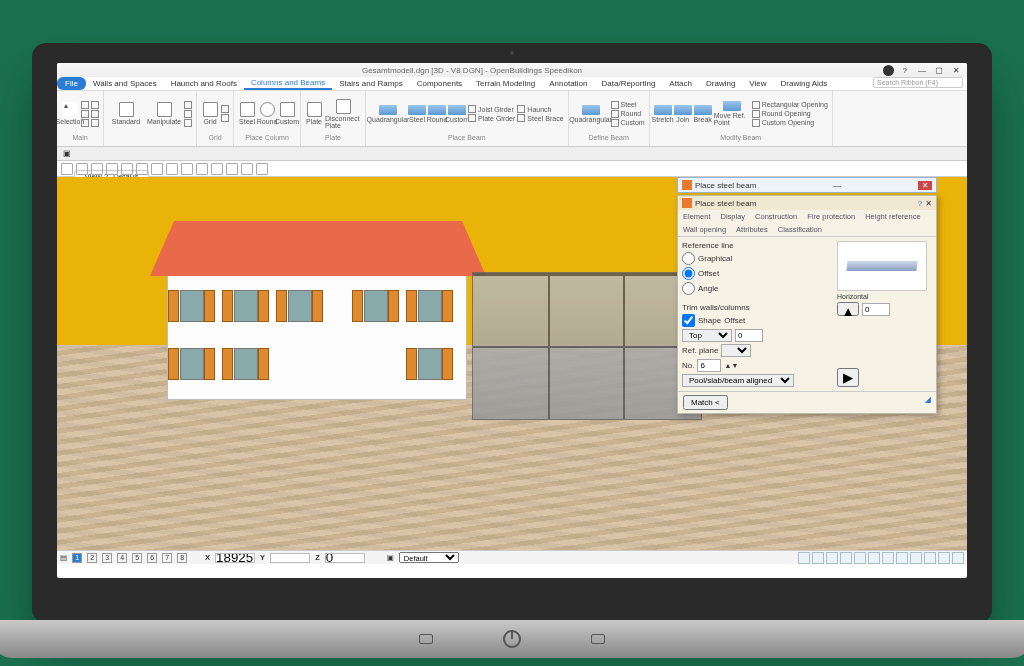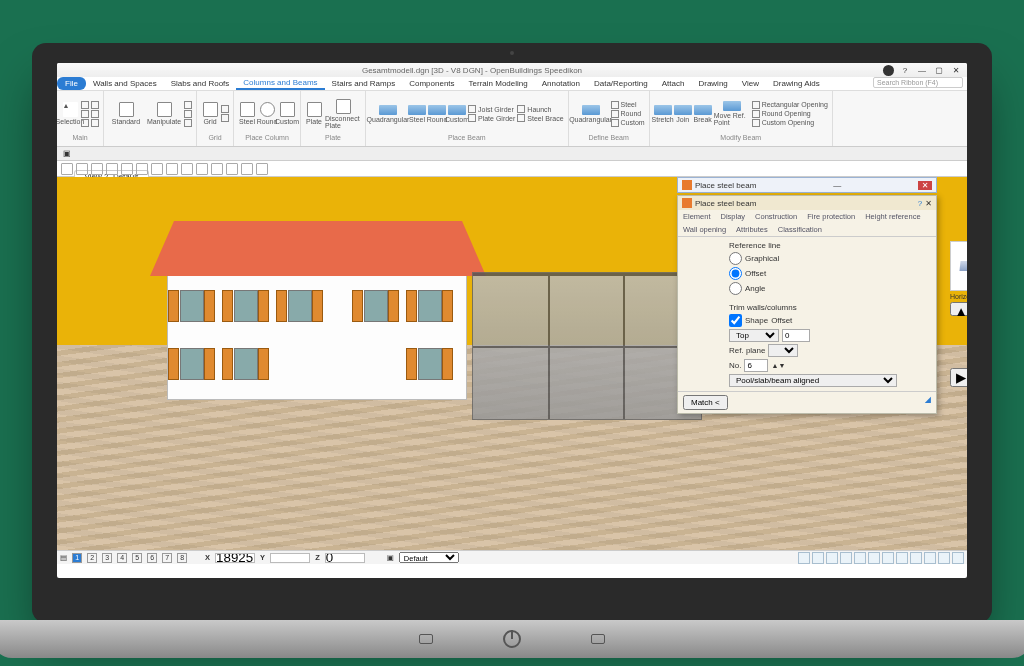--- a/index.html
+++ b/index.html
@@ -61,21 +61,21 @@
 
 .panel-title { position: absolute; right: 30px; top: 0px; width: 260px; height: 16px; background: #eef2f9; border:1px solid #9bb3d4; display:flex; align-items:center; padding:0 4px; font-size:8px; gap:3px;}
 .panel-title .orange { width:10px;height:10px;background:#e87a2e; }
 .panel-title .close { margin-left:auto; background:#c44; color:#fff; width:14px; text-align:center; cursor:pointer;}
 .panel { position: absolute; right: 30px; top: 18px; width: 260px; background: #f6f2e6; border: 1px solid #bba; font-size: 8px; box-shadow: 2px 2px 6px rgba(0,0,0,.3); }
 .panel .phead { background:#f0e8d0; padding:2px 4px; display:flex; align-items:center; gap:3px;}
 .panel .phead .orange { width:10px;height:10px;background:#e87a2e;}
 .panel .ptabs { display: flex; flex-wrap:wrap; background:#f6f2e6; border-bottom:1px solid #ccc;}
 .panel .ptabs span { padding:2px 5px; font-size:7.5px; cursor:pointer; color:#556;}
 .panel .pbody { padding:4px; display:flex; gap:6px;}
-.panel .pcol { flex:1; display:flex; flex-direction:column; gap:2px;margin-left:47px;}
+.panel .pcol { flex:1; display:flex; flex-direction:column; gap:2px;}
 .panel .row { display:flex; align-items:center; gap:3px; }
 .panel input, .panel select { font-size:8px; height:13px; padding:0 2px; border:1px solid #aaa;}
 .panel .diag { width: 90px; height: 50px; border:1px solid #ccc; background:#fff; display:flex; align-items:center; justify-content:center;}
 .panel .diag .bm { width:70px; height:10px; background:linear-gradient(#cfd8e8,#8aa0c4); transform:skewX(-6deg);}
 .panel .pfoot { padding:3px 5px; border-top:1px solid #ccc; display:flex; justify-content:space-between;}
 .panel .pfoot button { font-size:8px; padding:1px 6px;}
 
 .statusbar { height: 14px; background: #f4f4f4; border-top: 1px solid #ccc; display: flex; align-items: center; font-size: 7.5px; padding:0 3px; gap:5px;}
 .statusbar .num { width:10px; height:10px; border:1px solid #999; display:flex; align-items:center; justify-content:center; font-size:7px; cursor:pointer;}
 .statusbar .inp { border:1px solid #bbb; background:#fff; height:10px; width:40px; }
@@ -97,21 +97,21 @@
         <span>?</span>
         <span>—</span>
         <span>▢</span>
         <span>✕</span>
       </div>
     </div>
 
     <div class="menubar">
       <div class="file-tab">File</div>
       <div class="tab">Walls and Spaces</div>
-      <div class="tab">Slabs and Roofs</div>
+      <div class="tab">Haunch and Roofs</div>
       <div class="tab active">Columns and Beams</div>
       <div class="tab">Stairs and Ramps</div>
       <div class="tab">Components</div>
       <div class="tab">Terrain Modeling</div>
       <div class="tab">Annotation</div>
       <div class="tab">Data/Reporting</div>
       <div class="tab">Attach</div>
       <div class="tab">Drawing</div>
       <div class="tab">View</div>
       <div class="tab">Drawing Aids</div>
@@ -439,21 +439,21 @@
             <div class="row">
                 <span>Ref. plane</span> 
                 <select style="width:30px"></select>
               </div>
             <div class="row">
                 <span>No.</span>
                 <input style="width: 24px;" value="6">
                 <span style="font-size:7px">▲▼</span>
               </div>
             <div class="row">
-                <select style="width:168px"><option>Pool/slab/beam aligned</option></select>
+                <select style="width:112px"><option>Pool/slab/beam aligned</option></select>
               </div>
           </div>
           <div class="pcol" style="flex:0 0 95px">
             <div class="diag">
                 <div class="bm"></div>
               </div>
             <div class="row" style="justify-content:space-between">
                 <span style="font-size:7px">Horizontal</span>
               </div>
             <div class="row">

